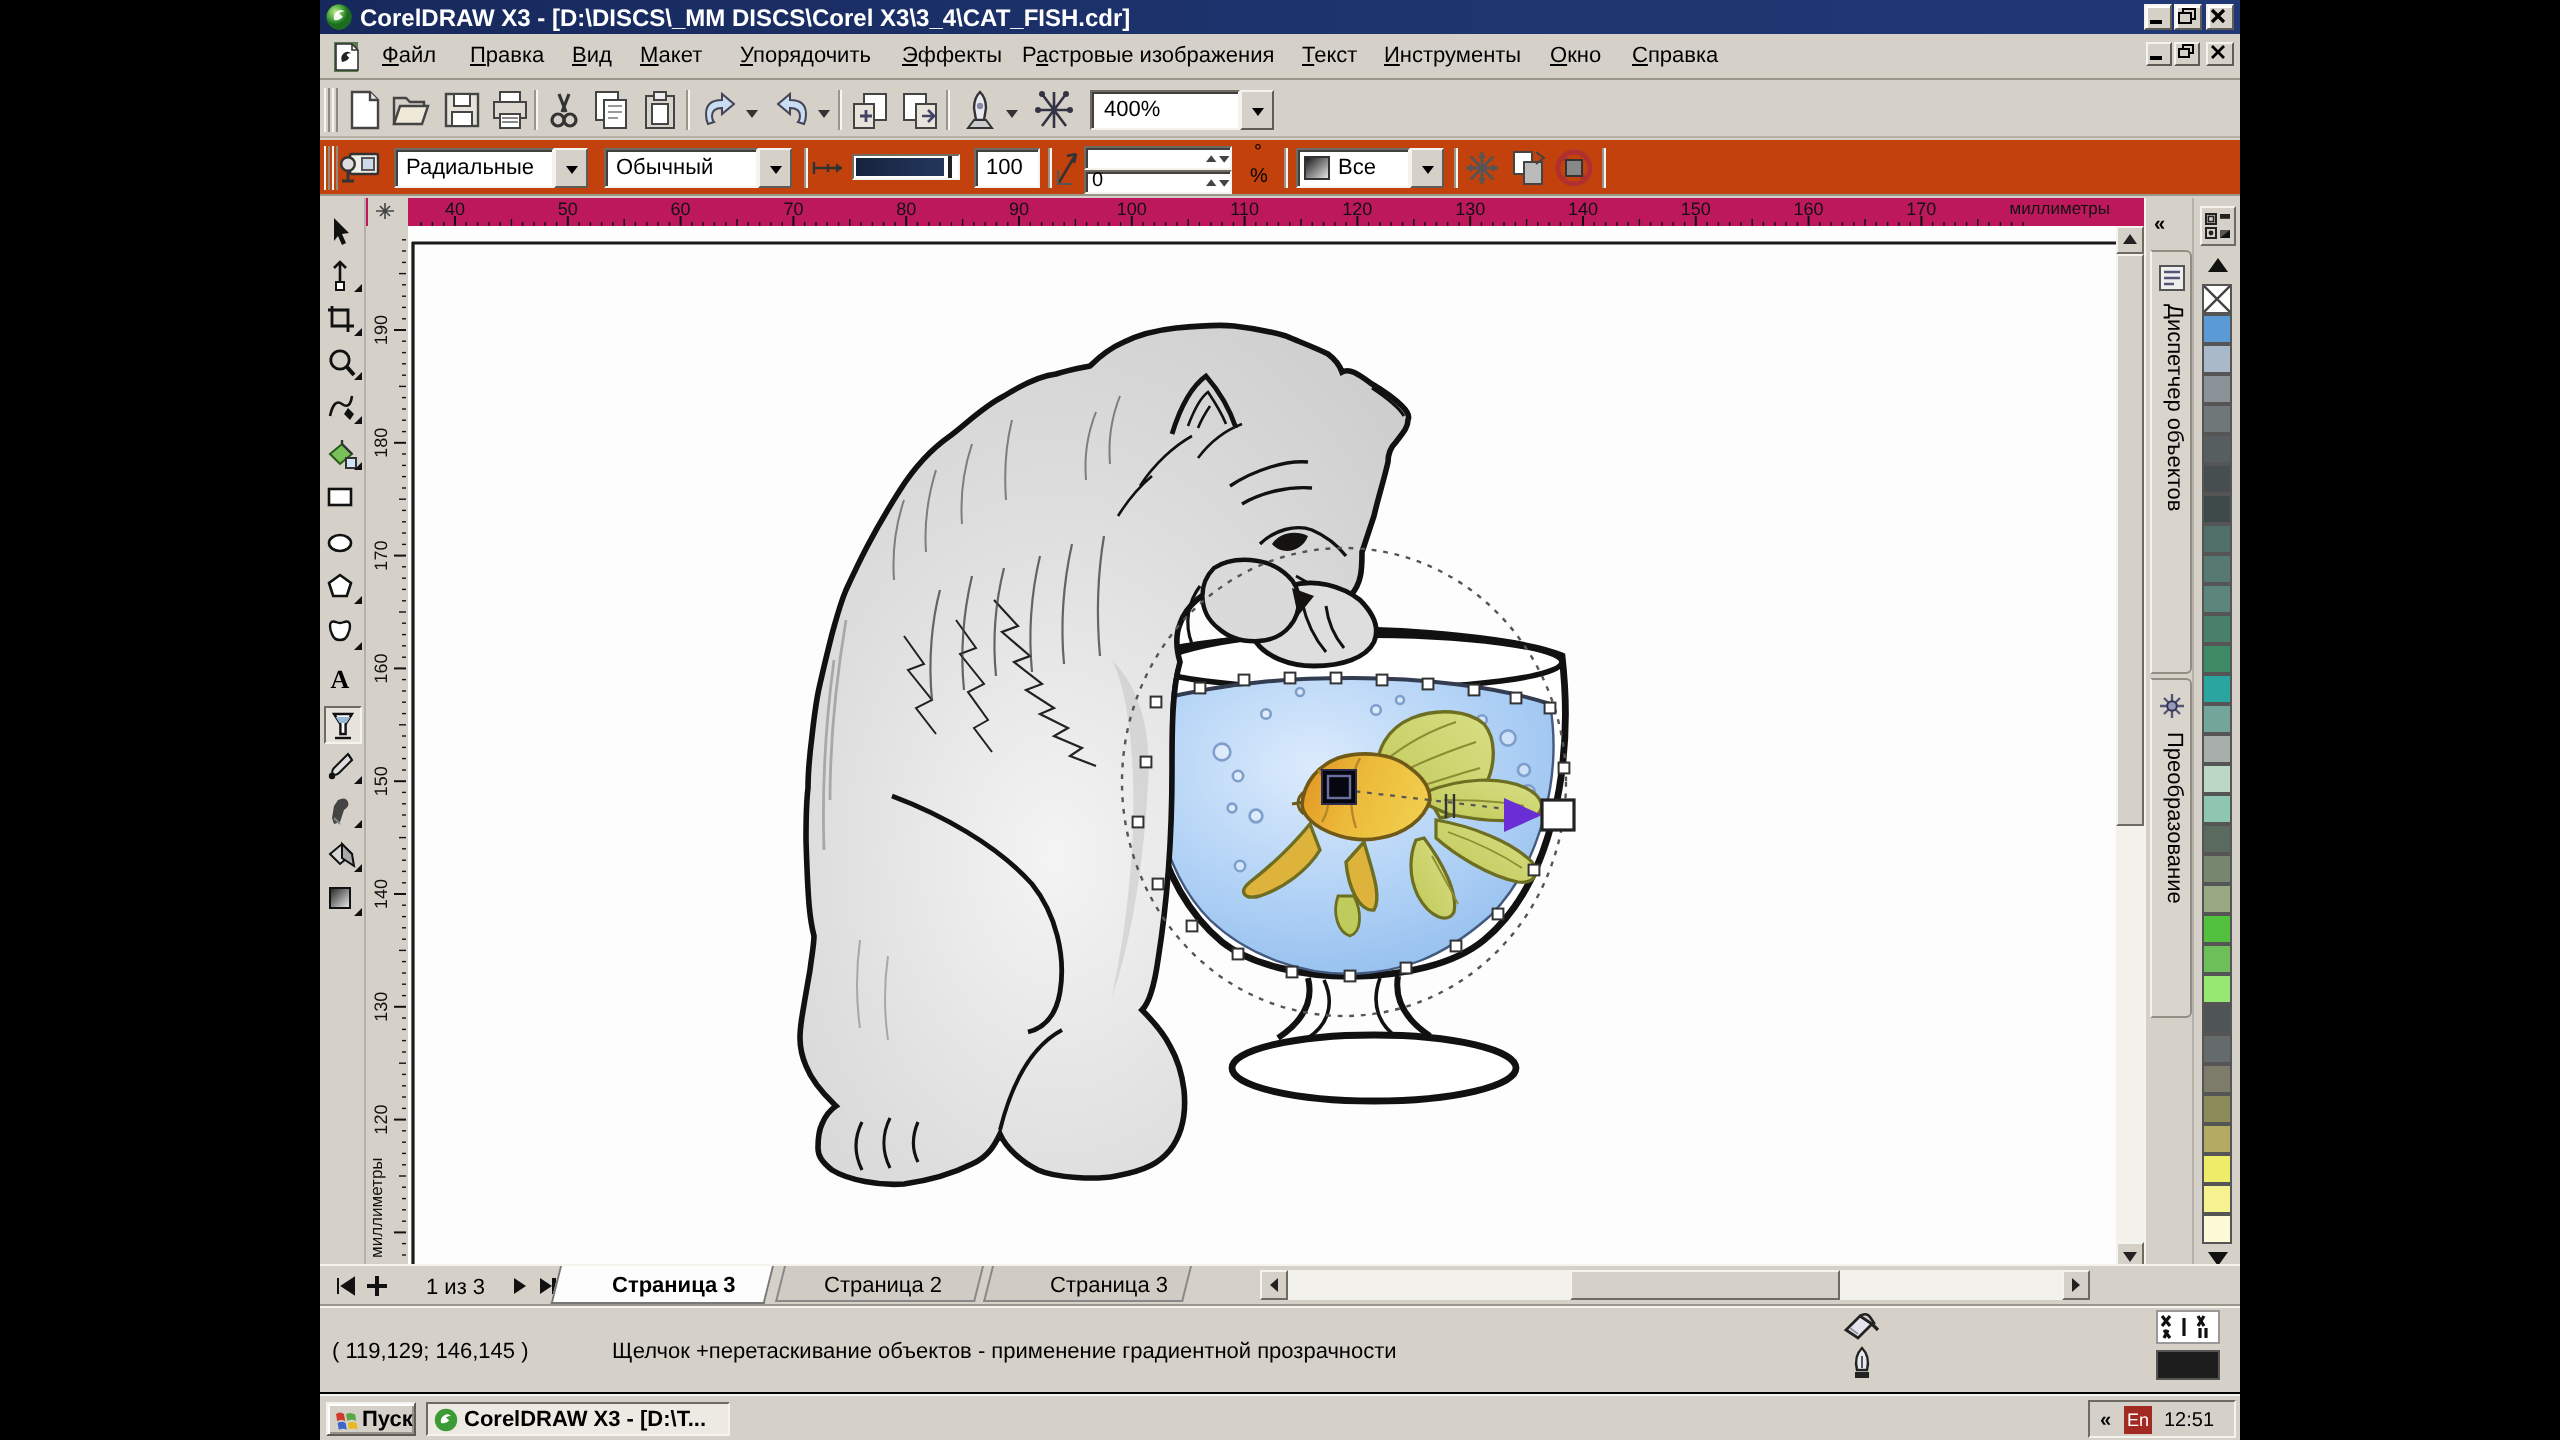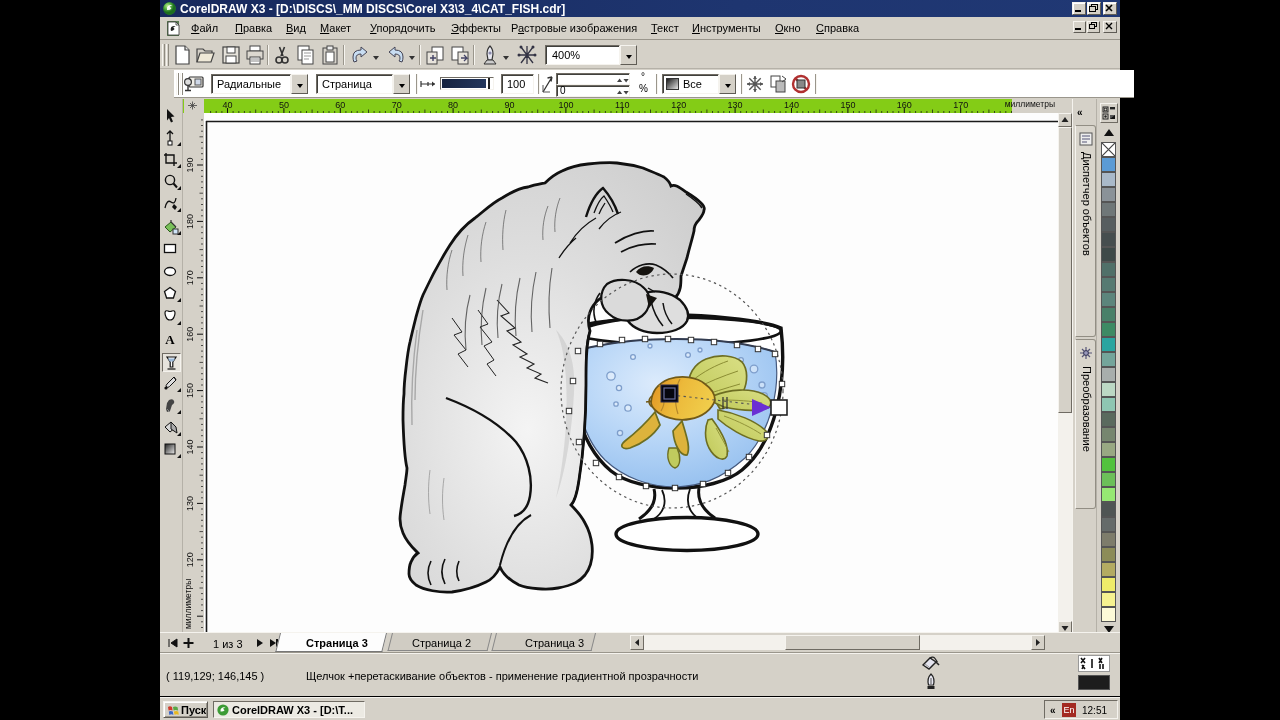--- a/index.html
+++ b/index.html
@@ -18,24 +18,24 @@
 
 #title{position:absolute;left:0;top:0;width:960px;height:17px;background:linear-gradient(90deg,#17295c,#1e3570 60%,#203874);color:#fff;font-weight:bold;font-size:12px;}
 .tbtn{position:absolute;top:2px;width:14px;height:13px;background:#d5d1c8;border:1px solid;border-color:#f5f3ee #5f5c55 #5f5c55 #f5f3ee;box-shadow:inset 1px 1px 0 #fff;font-size:9px;line-height:10px;text-align:center;color:#000;font-weight:bold;}
 
 #menu{position:absolute;left:0;top:17px;width:960px;height:23px;background:#d5d1c8;border-bottom:1px solid #9a968c;}
 .mi{position:absolute;top:5px;font-size:11px;}
 .mi u{text-decoration:underline;}
 .mbtn{position:absolute;top:4px;width:13px;height:12px;background:#d5d1c8;border:1px solid;border-color:#f5f3ee #5f5c55 #5f5c55 #f5f3ee;font-size:8px;line-height:9px;text-align:center;font-weight:bold;}
 
 #stdbar{position:absolute;left:0;top:41px;width:960px;height:28px;background:#d5d1c8;border-bottom:1px solid #b5b1a8;text-align:center;}
-#propbar{position:absolute;left:14px;top:70px;width:960px;height:28px;background:#ffffff;border-bottom:1px solid #9a968c;}
+#propbar{position:absolute;left:0;top:70px;width:960px;height:28px;background:#c2410c;border-bottom:1px solid #9a968c;}
 .ticon{position:absolute;width:22px;height:22px;top:3px;}
 
-#hruler{position:absolute;left:0;top:99px;width:852px;height:14px;background:#84cc16;}
+#hruler{position:absolute;left:0;top:99px;width:960px;height:14px;background:#be185d;}
 #vruler{position:absolute;left:23px;top:113px;width:21px;height:519px;background:#d5d1c8;}
 
 #toolbox{position:absolute;left:0;top:99px;width:23px;height:533px;background:#d5d1c8;border-right:1px solid #b5b1a8;}
 .tool{position:absolute;left:2px;width:19px;height:19px;}
 
 #canvas{position:absolute;left:44px;top:113px;width:854px;height:519px;background:#fdfdfd;}
 
 #vsb{position:absolute;left:898px;top:113px;width:14px;height:538px;background:#f3f1ec;}
 #dockstrip{position:absolute;left:912px;top:99px;width:24px;height:552px;background:#d5d1c8;border-left:1px solid #f5f3ee;}
 #palette{position:absolute;left:936px;top:99px;width:24px;height:552px;background:#d5d1c8;border-left:1px solid #b5b1a8;}
@@ -190,21 +190,21 @@
         <rect x="6" y="4" width="14" height="10" rx="1" fill="#f0eee8" stroke="#333" stroke-width="1.2"></rect>
         <rect x="12" y="6" width="6" height="6" fill="#cfd8e8" stroke="#555"></rect>
         <circle cx="5" cy="9" r="3.4" fill="#ddd" stroke="#333" stroke-width="1.2"></circle>
         <path d="M5 12.5 v5 m-3 0 h6" stroke="#333" stroke-width="1.4"></path>
       </svg>
   <div class="field abs" style="left:37px;top:4px;width:80px;height:20px;">
         <span class="abs" style="left:5px;top:3px;">Радиальные</span>
       </div>
   <div class="ddbtn" style="left:117px;top:4px;width:17px;height:20px;"><span class="arrowdown" style="margin-top:8px"></span></div>
   <div class="field abs" style="left:142px;top:4px;width:77px;height:20px;">
-        <span class="abs" style="left:5px;top:3px;">Страница</span>
+        <span class="abs" style="left:5px;top:3px;">Обычный</span>
       </div>
   <div class="ddbtn" style="left:219px;top:4px;width:17px;height:20px;"><span class="arrowdown" style="margin-top:8px"></span></div>
   <div class="vsep" style="left:242px;top:4px;height:20px;"></div>
   <svg class="ticon" style="left:245px;width:18px;" viewBox="0 0 18 22">
         <path d="M2 11 h14 M2 8 v6 M9 9 v4" stroke="#333" stroke-width="1.2"></path>
         <path d="M16 11 l-3 -2.5 v5z" fill="#333"></path>
       </svg>
   <div class="abs sunken" style="left:266px;top:7px;width:54px;height:13px;background:#fff;">
         <div class="abs" style="left:1px;top:1px;width:44px;height:9px;background:linear-gradient(90deg,#16233f,#24375c);"></div>
         <div class="abs" style="left:47px;top:0px;width:2px;height:11px;background:#222;"></div>

